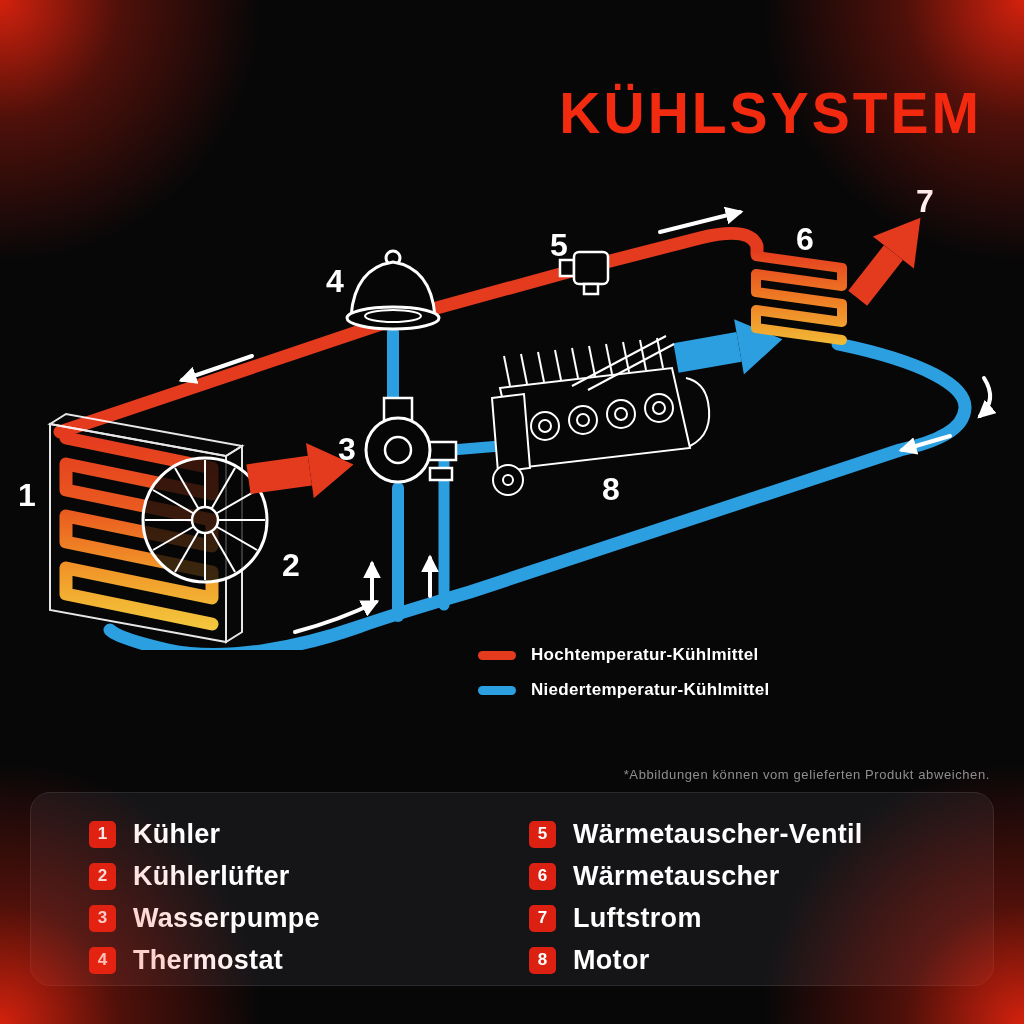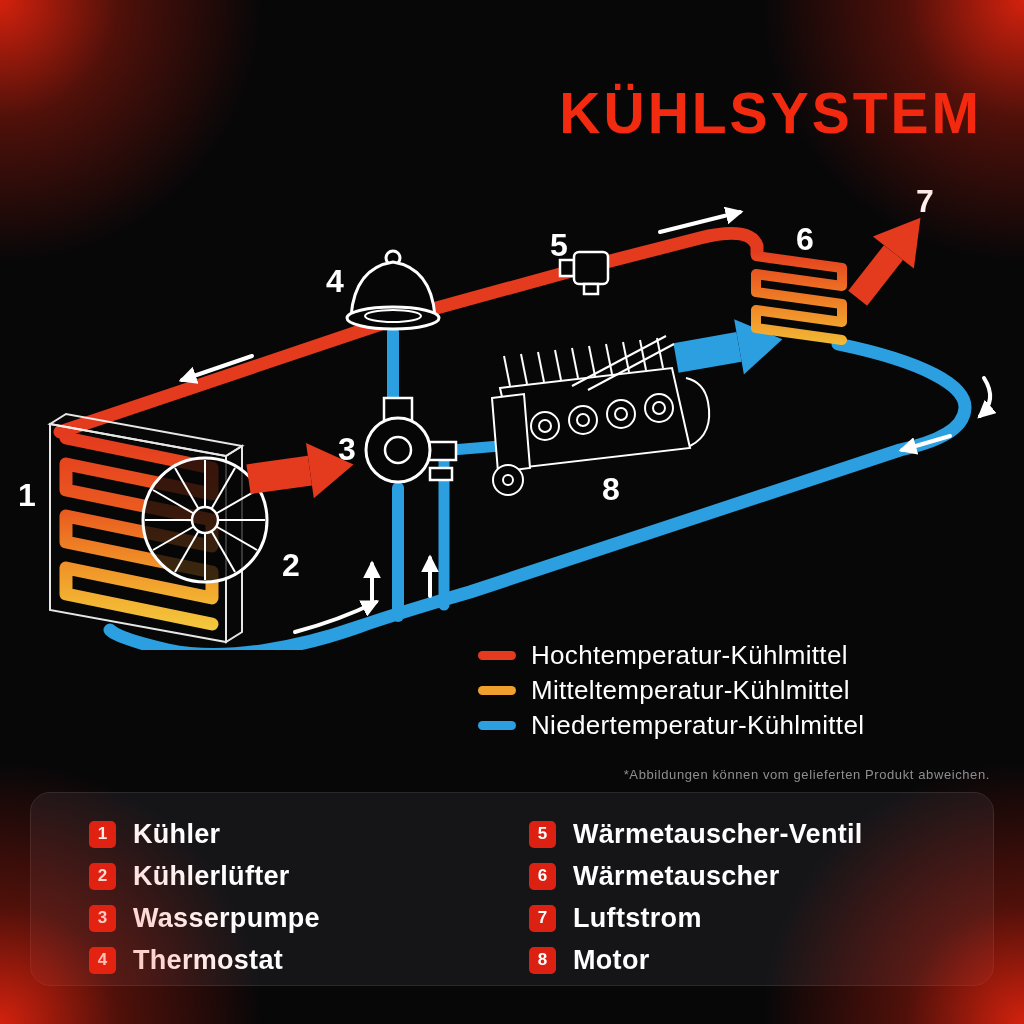--- a/index.html
+++ b/index.html
@@ -24,21 +24,21 @@
     color:#f22a10; white-space:nowrap;
   }
 
   .diagram { position:absolute; top:150px; left:0; width:1024px; height:500px; }
   .diagram svg { display:block; }
   .dia-num { font:bold 32px "Liberation Sans", sans-serif; fill:#ffffff; }
 
   .legend { position:absolute; left:478px; top:642px; z-index:2; }
   .legend-item { display:flex; align-items:center; height:26px; margin-bottom:9px; }
   .legend-swatch { width:38px; height:9px; border-radius:5px; margin-right:15px; flex:0 0 auto; }
-  .legend-label { font-size:26px; font-weight:400; letter-spacing:.3px; white-space:nowrap; }
+  .legend-label { font-size:17px; font-weight:700; letter-spacing:.3px; white-space:nowrap; }
 
   .disclaimer {
     position:absolute; top:767px; right:34px;
     font-size:13px; color:#8f8f90; letter-spacing:.6px;
   }
 
   .parts-panel {
     position:absolute; left:30px; right:30px; top:792px; height:194px;
     background:#151518; border:1px solid #2a2a2e; border-radius:20px;
     display:grid; grid-template-columns:440px 1fr;
@@ -211,24 +211,20 @@
   <text class="dia-num" x="602" y="350">8</text>
 </svg>
 </div>
 
 <div class="legend">
   <div class="legend-item">
     <span class="legend-swatch" style="background-color: rgb(228, 58, 30);"></span>
     <span class="legend-label">Hochtemperatur-Kühlmittel</span>
   </div>
   <div class="legend-item">
-    <span class="legend-swatch" style="background-color: rgb(240, 160, 44);"></span>
-    <span class="legend-label">Mitteltemperatur-Kühlmittel</span>
-  </div>
-  <div class="legend-item">
     <span class="legend-swatch" style="background-color: rgb(43, 159, 224);"></span>
     <span class="legend-label">Niedertemperatur-Kühlmittel</span>
   </div>
 </div>
 
 <div class="disclaimer">*Abbildungen können vom gelieferten Produkt abweichen.</div>
 
 <div class="parts-panel">
   <div class="parts-col">
     <div class="part-row">

